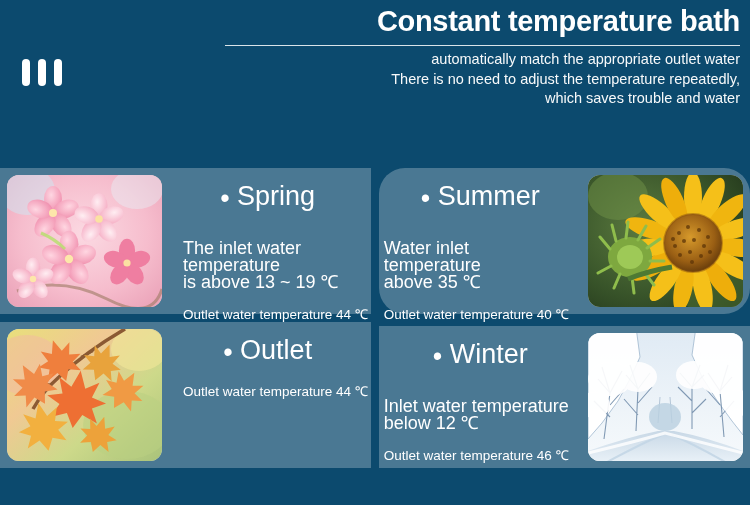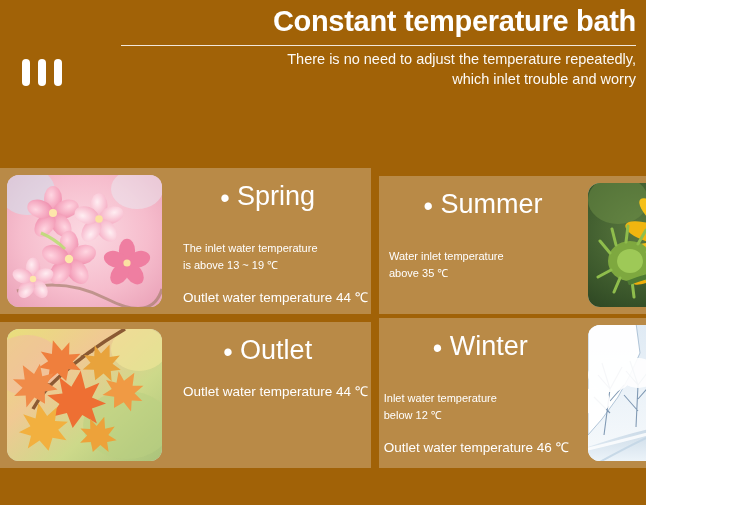--- a/index.html
+++ b/index.html
@@ -7,23 +7,23 @@
   body {
     width: 750px;
     height: 508px;
     background: #ffffff;
     font-family: "Liberation Sans", sans-serif;
     overflow: hidden;
   }
 
   .poster {
     position: relative;
-    width: 646px;
+    width: 750px;
     height: 505px;
-    background: #a16207;
+    background: #0c4a6e;
     overflow: hidden;
   }
 
   
   .deco-bars {
     position: absolute;
     left: 22px;
     top: 59px;
     display: flex;
     gap: 8px;
@@ -78,23 +78,23 @@
     row-gap: 0;
   }
 
   .card {
     position: relative;
     background: rgba(255,255,255,0.26);
     display: flex;
     align-items: stretch;
   }
   .card.r1c1 { margin: 0 4px 4px 0; }
-  .card.r1c2 { margin: 8px 0 4px 4px; }
+  .card.r1c2 { margin: 0 0 4px 4px; border-radius: 26px; }
   .card.r2c1 { margin: 4px 4px 0 0; }
-  .card.r2c2 { margin: 0 0 0 4px; }
+  .card.r2c2 { margin: 8px 0 0 4px; }
 
   .card.img-left  { flex-direction: row; }
   .card.img-right { flex-direction: row-reverse; }
 
   
   .photo {
     position: relative;
     flex: 0 0 155px;
     margin: 7px;
     border-radius: 12px;
@@ -124,21 +124,21 @@
   .card.img-left  .season-title { text-align: center; padding-right: 16px; }
   .card.img-right .season-title { text-align: center; padding-left: 8px; }
 
   .season-title .dot {
     font-size: 27px;
     vertical-align: middle;
   }
 
   .inlet {
     color: #ffffff;
-    font-size: 11px;
+    font-size: 18px;
     line-height: 17px;
     margin-top: 26px;
     white-space: pre-line;
   }
   .outlet {
     color: #ffffff;
     font-size: 13.5px;
     line-height: 17px;
     margin-top: 15px;
     white-space: nowrap;
@@ -151,22 +151,23 @@
 
   <div class="deco-bars">
     <span class="deco-bar"></span>
     <span class="deco-bar"></span>
     <span class="deco-bar"></span>
   </div>
 
   <div class="header">
     <div class="title-line">Constant temperature bath</div>
     <div class="title-rule"></div>
+    <div class="subtitle">automatically match the appropriate outlet water</div>
     <div class="subtitle">There is no need to adjust the temperature repeatedly,</div>
-    <div class="subtitle">which inlet trouble and worry</div>
+    <div class="subtitle">which saves trouble and water</div>
   </div>
 
   <div class="grid">
 
     <div class="card r1c1 img-left">
       <div class="photo">
         <svg viewBox="0 0 155 140" preserveAspectRatio="xMidYMid slice">
           <defs>
             <radialGradient id="spBg" cx="50%" cy="45%" r="75%">
               <stop offset="0%" stop-color="#fbd9e2"></stop>
@@ -306,20 +307,21 @@
           <path d="M40 108 Q60 100 84 96" stroke="#4e7a33" stroke-width="5" fill="none"></path>
         </svg>
       </div>
       <div class="card-body">
         <div class="season-title">
           <span class="dot">•</span>
           <span>Summer</span>
         </div>
         <div class="inlet">Water inlet temperature
 above 35 ℃</div>
+        <div class="outlet">Outlet water temperature 40 ℃</div>
       </div>
     </div>
 
     <div class="card r2c1 img-left">
       <div class="photo">
         <svg viewBox="0 0 155 140" preserveAspectRatio="xMidYMid slice">
           <defs>
             <linearGradient id="auBg" x1="0" y1="0" x2="1" y2="1">
               <stop offset="0%" stop-color="#e8e07a"></stop>
               <stop offset="35%" stop-color="#f0c993"></stop>

